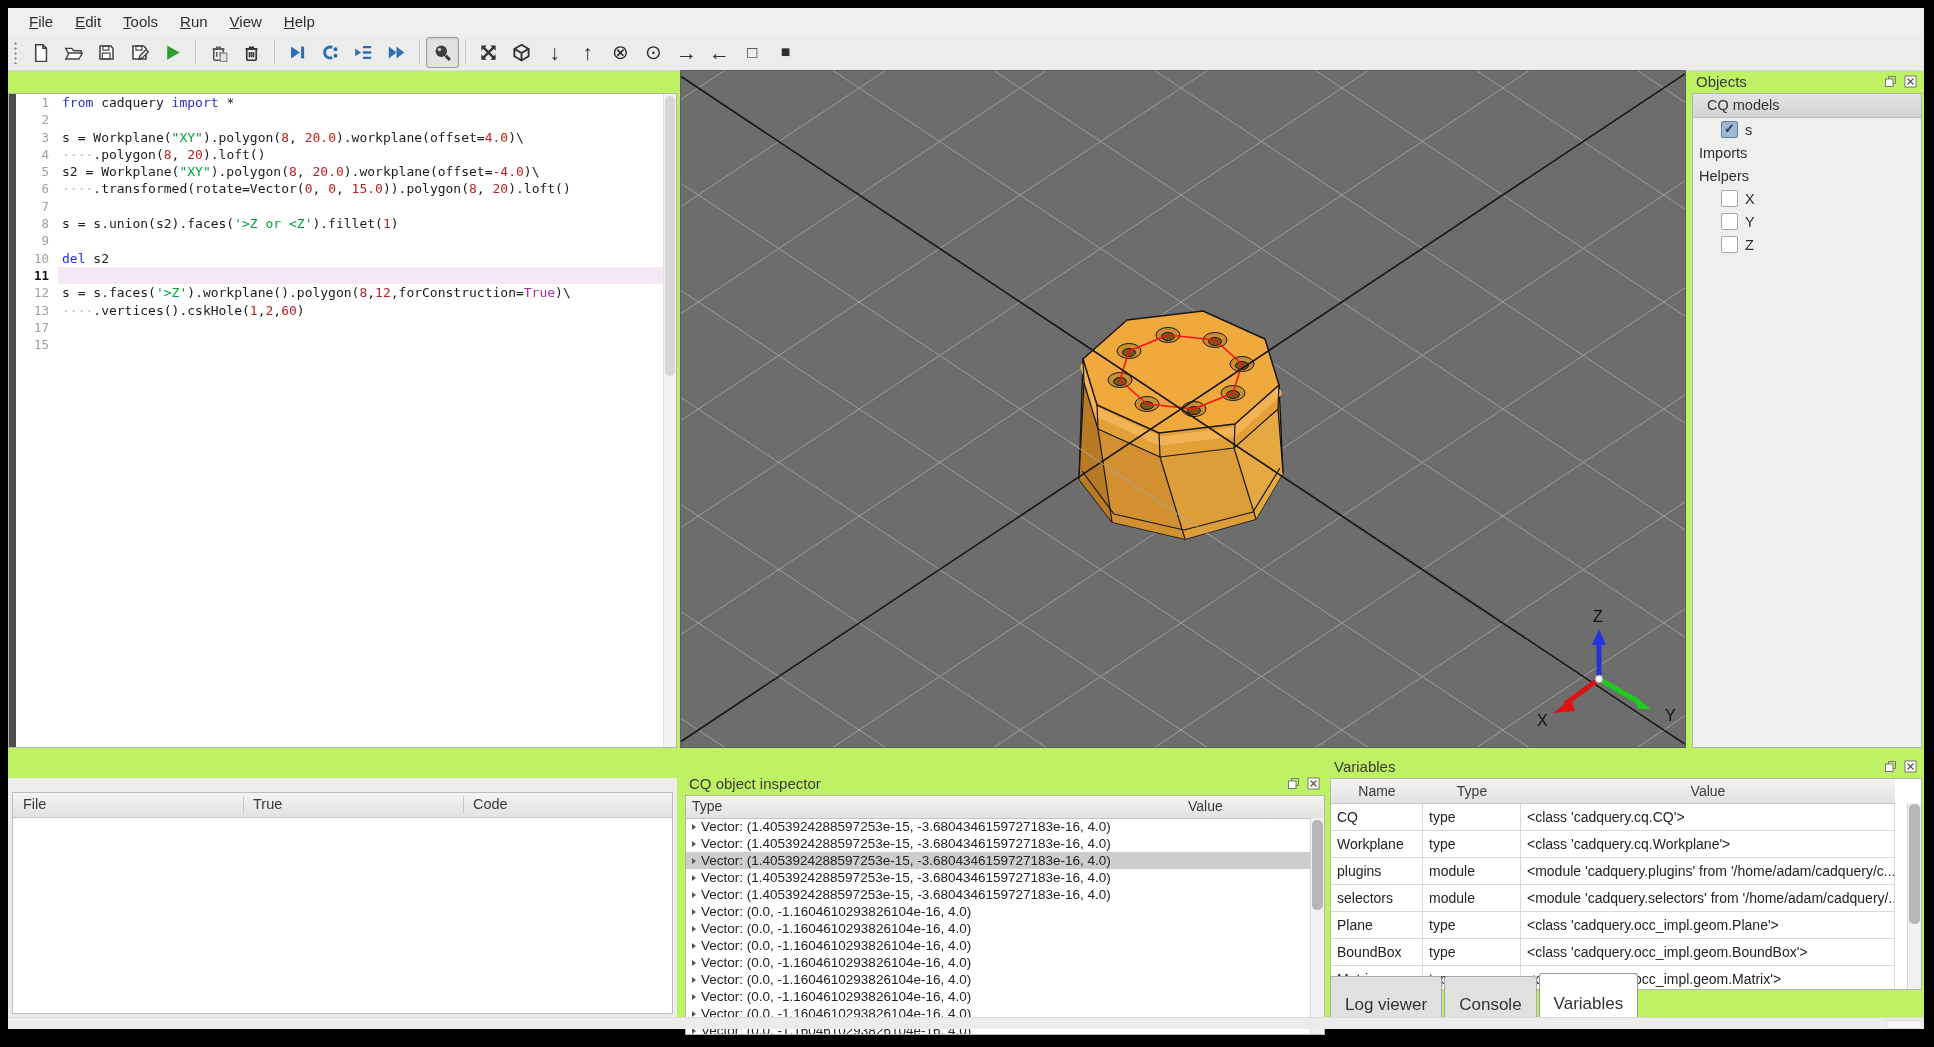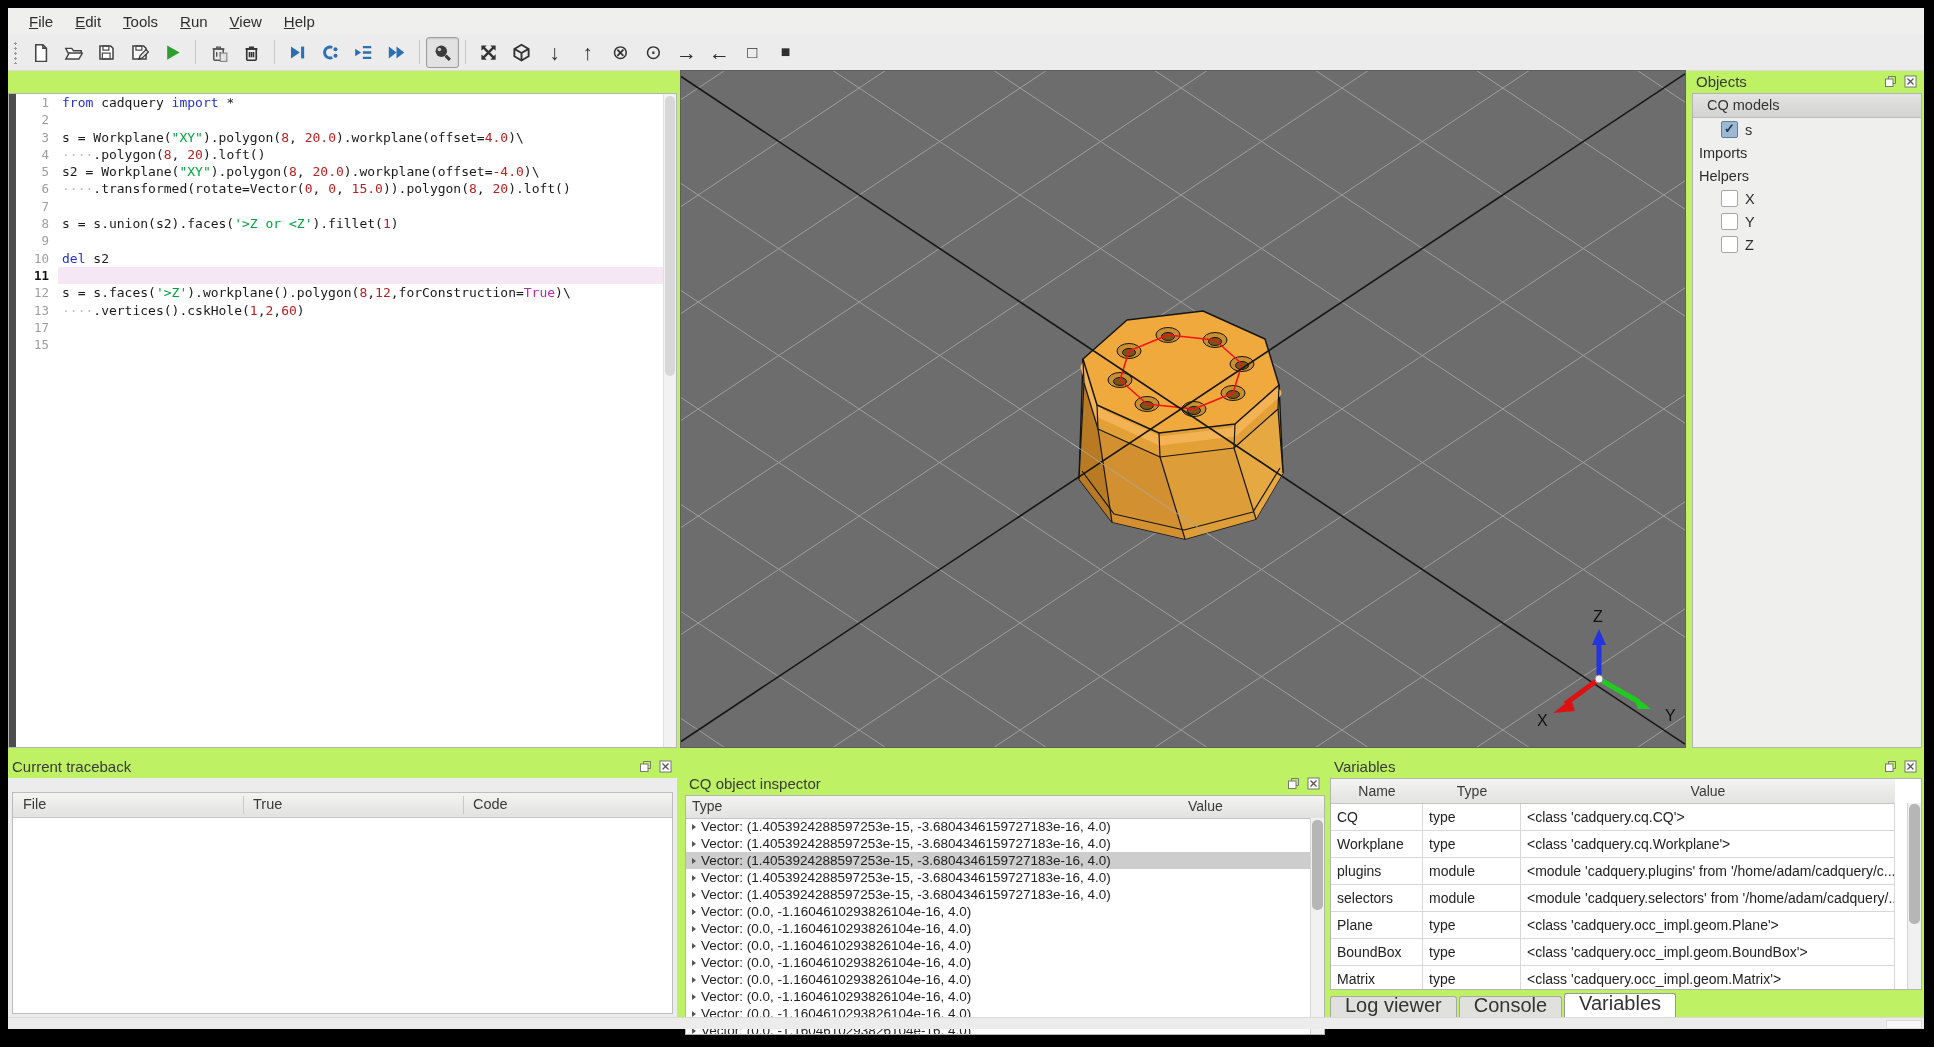--- a/index.html
+++ b/index.html
@@ -98,21 +98,21 @@
   
   #vars-area{position:absolute;left:0;right:0;top:23px;bottom:28px;background:#fff;border:1px solid #b4b4b4;overflow:hidden;}
   #vars-grid{display:grid;grid-template-columns:92px 98px 374px;font-size:14px;color:#222;}
   #vars-grid .h{height:24px;line-height:24px;text-align:center;}
   #vars-grid .c{height:26px;line-height:26px;padding:0 6px;border-bottom:1px solid #d8d8d8;border-right:1px solid #d8d8d8;white-space:nowrap;overflow:hidden;}
   #vars-scroll{position:absolute;right:0;top:24px;bottom:0;width:13px;background:#f1f1f1;border-left:1px solid #d4d4d4;}
   #vars-scroll .thumb{position:absolute;left:1px;right:1px;top:1px;height:120px;background:#b6b6b6;border-radius:5px;}
 
   
   #tabs{position:absolute;left:0;bottom:0;height:28px;display:flex;align-items:flex-end;}
-  .tab{font-size:20px;color:#333;padding:0 14px 5px 14px;border:1px solid #a8a8a8;border-bottom:none;
+  .tab{font-size:17px;color:#333;padding:20px 14px 5px 14px;border:1px solid #a8a8a8;border-bottom:none;
        background:#e0e0df;border-radius:3px 3px 0 0;margin-right:2px;height:16px;line-height:16px;}
   .tab.active{background:#fff;height:19px;line-height:19px;border-color:#979797;}
 
   
   #statusbar{position:absolute;left:0;bottom:0;width:1916px;height:11px;background:#ececec;border-top:1px solid #dadada;}
   #statusbar .grip{position:absolute;right:2px;top:2px;width:34px;height:7px;background:#f7f7f7;border:1px solid #dcdcdc;}
 </style>
 </head>
 <body>
 
@@ -483,37 +483,20 @@
               </div>
             </div>
         </div>
       </div>
     </div>
   </div>
 
   <div id="bottom">
 
     <div class="dock" id="dock-traceback">
-      <div class="dock-title">
-        <span class="t">Current traceback</span>
-        <span class="dock-btns">
-            <span class="dock-btn">
-              <svg width="13" height="13" viewBox="0 0 13 13">
-                <rect x="1.5" y="4" width="7.5" height="7.5" fill="#fff" stroke="#777"></rect>
-                <path d="M4.5 4V1.5h7V8.5H9" fill="none" stroke="#777"></path>
-              </svg>
-            </span>
-            <span class="dock-btn">
-              <svg width="13" height="13" viewBox="0 0 13 13">
-                <rect x="1" y="1" width="11" height="11" fill="#fff" stroke="#777"></rect>
-                <path d="M3.5 3.5l6 6M9.5 3.5l-6 6" stroke="#555" stroke-width="1.3"></path>
-              </svg>
-            </span>
-          </span>
-      </div>
       <div class="dock-content" style="background:#ececec;border:none;">
         <div id="tb-table">
           <div id="tb-head" class="col-header">
             <span class="c0">File</span>
             <span class="c1">True</span>
             <span class="c2">Code</span>
             <span class="tb-colsep" style="left:230px;"></span>
             <span class="tb-colsep" style="left:450px;"></span>
           </div>
         </div>

